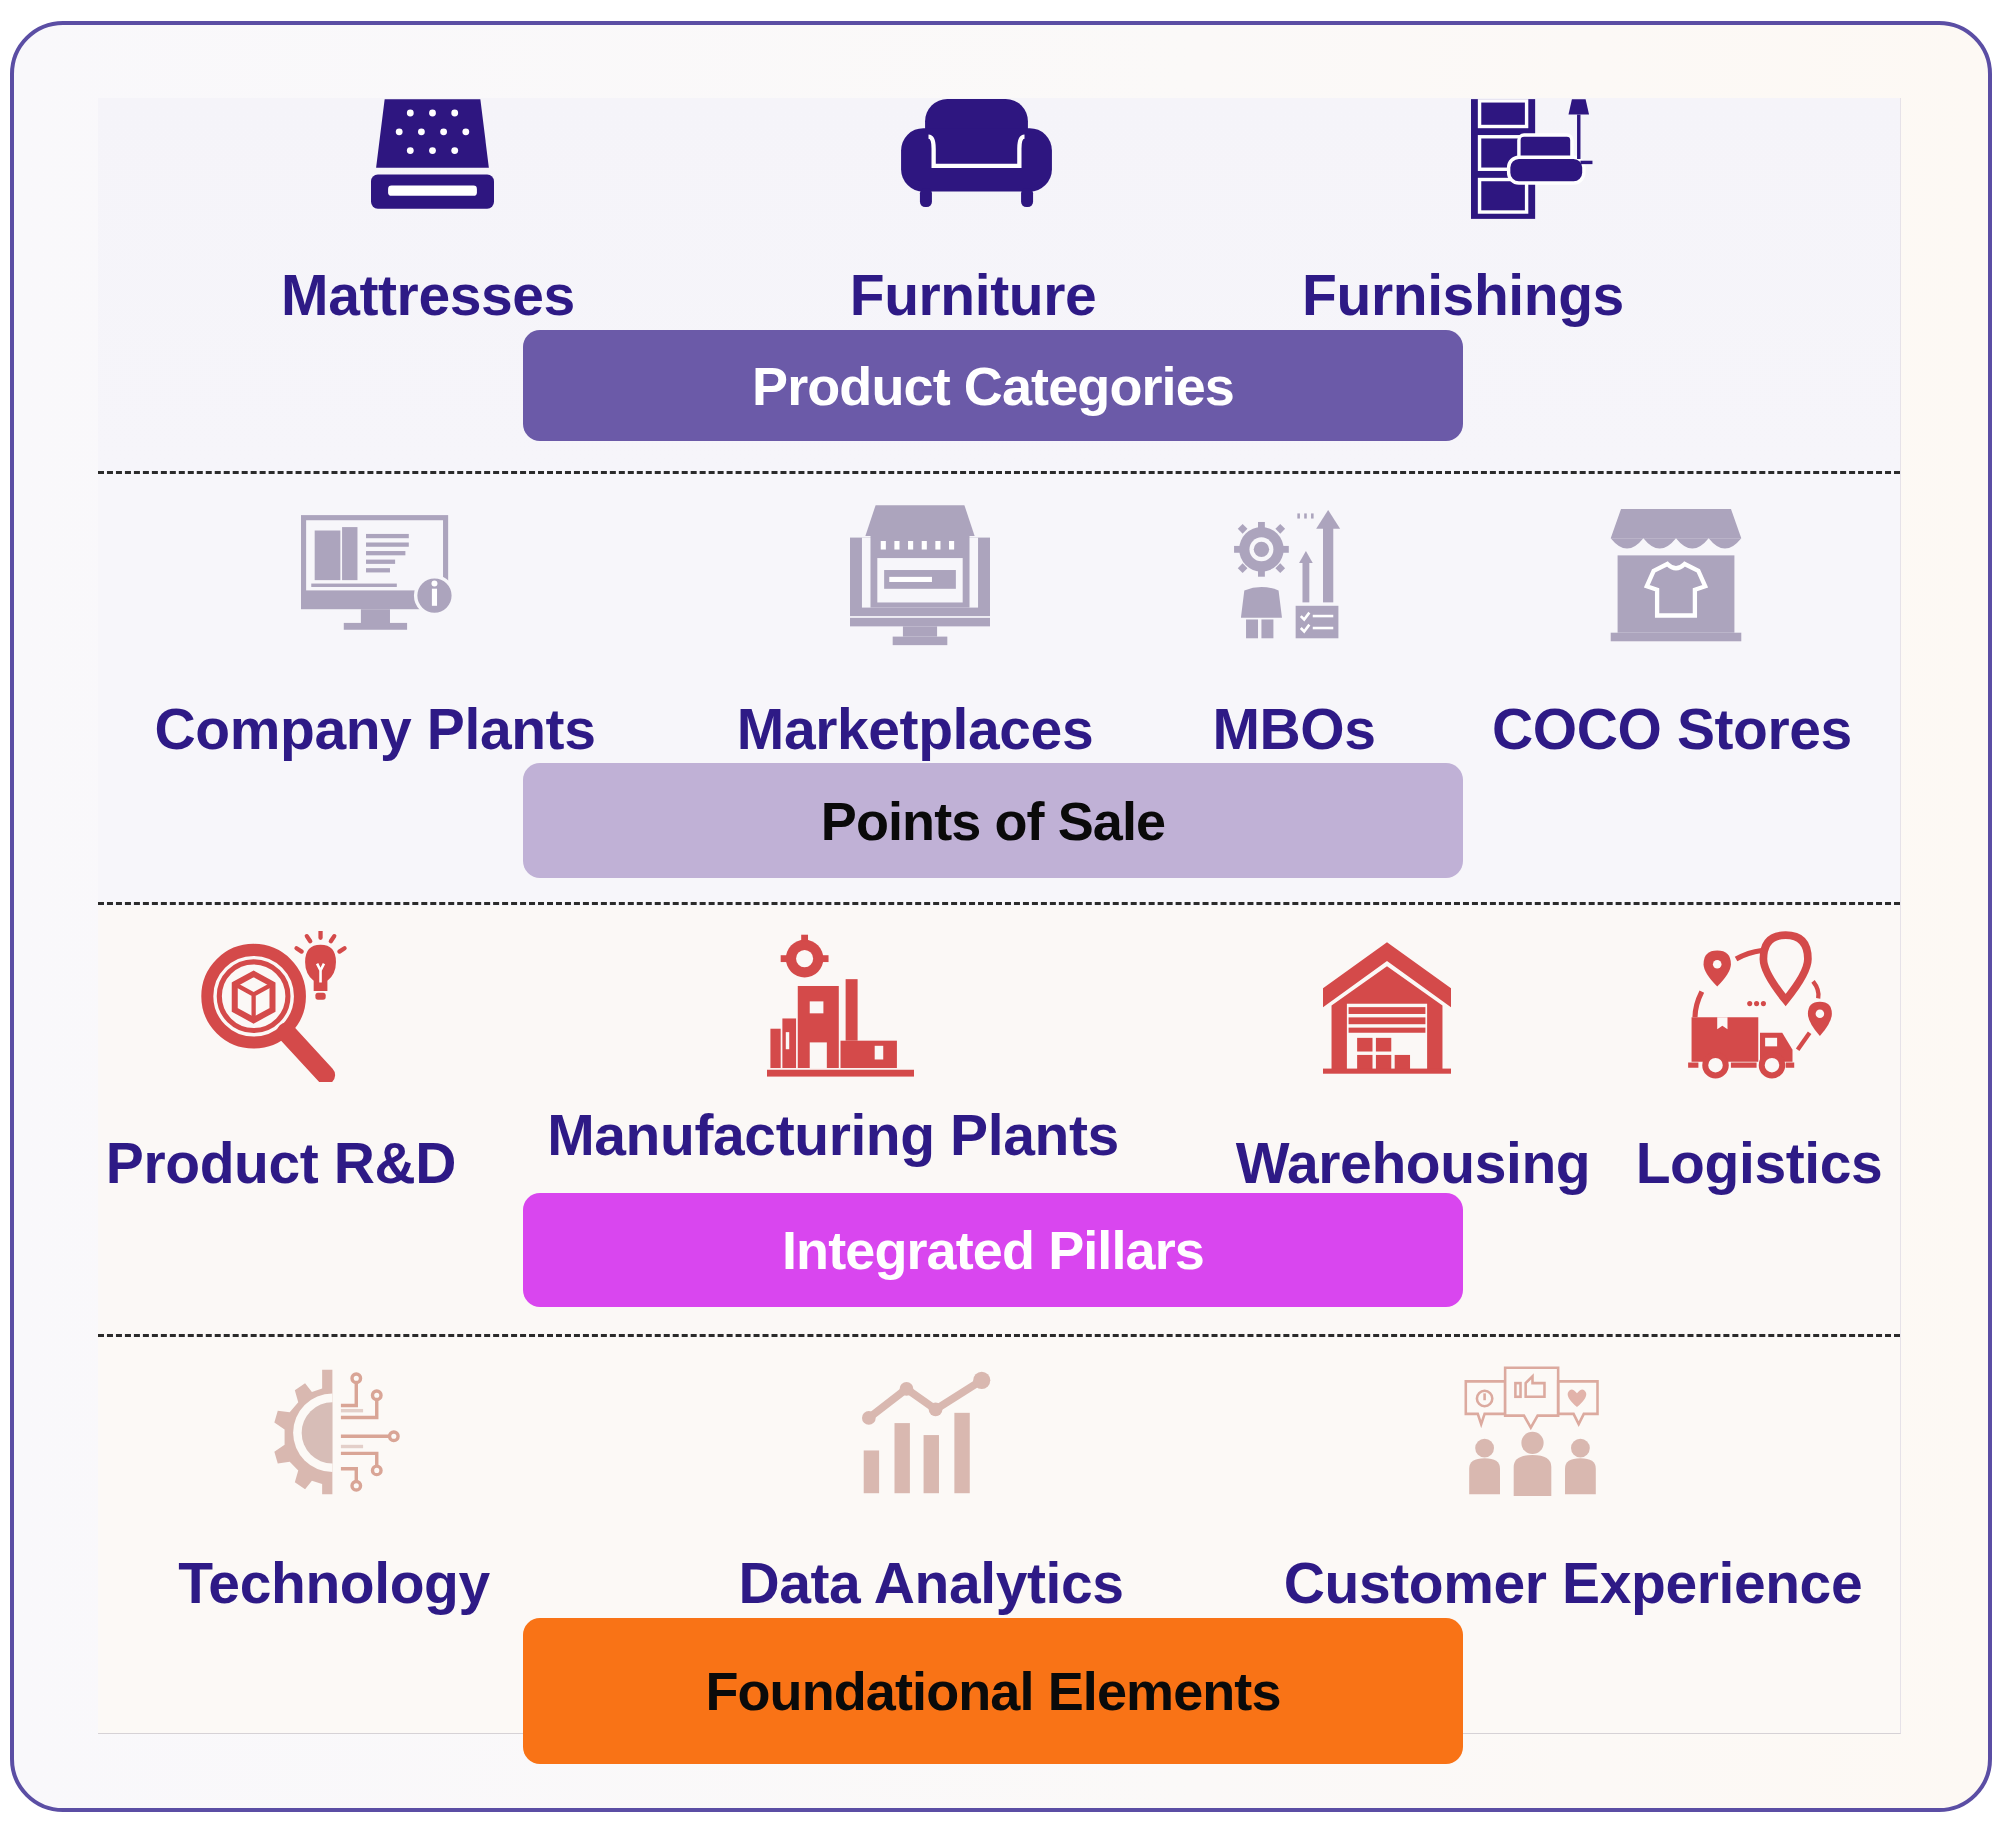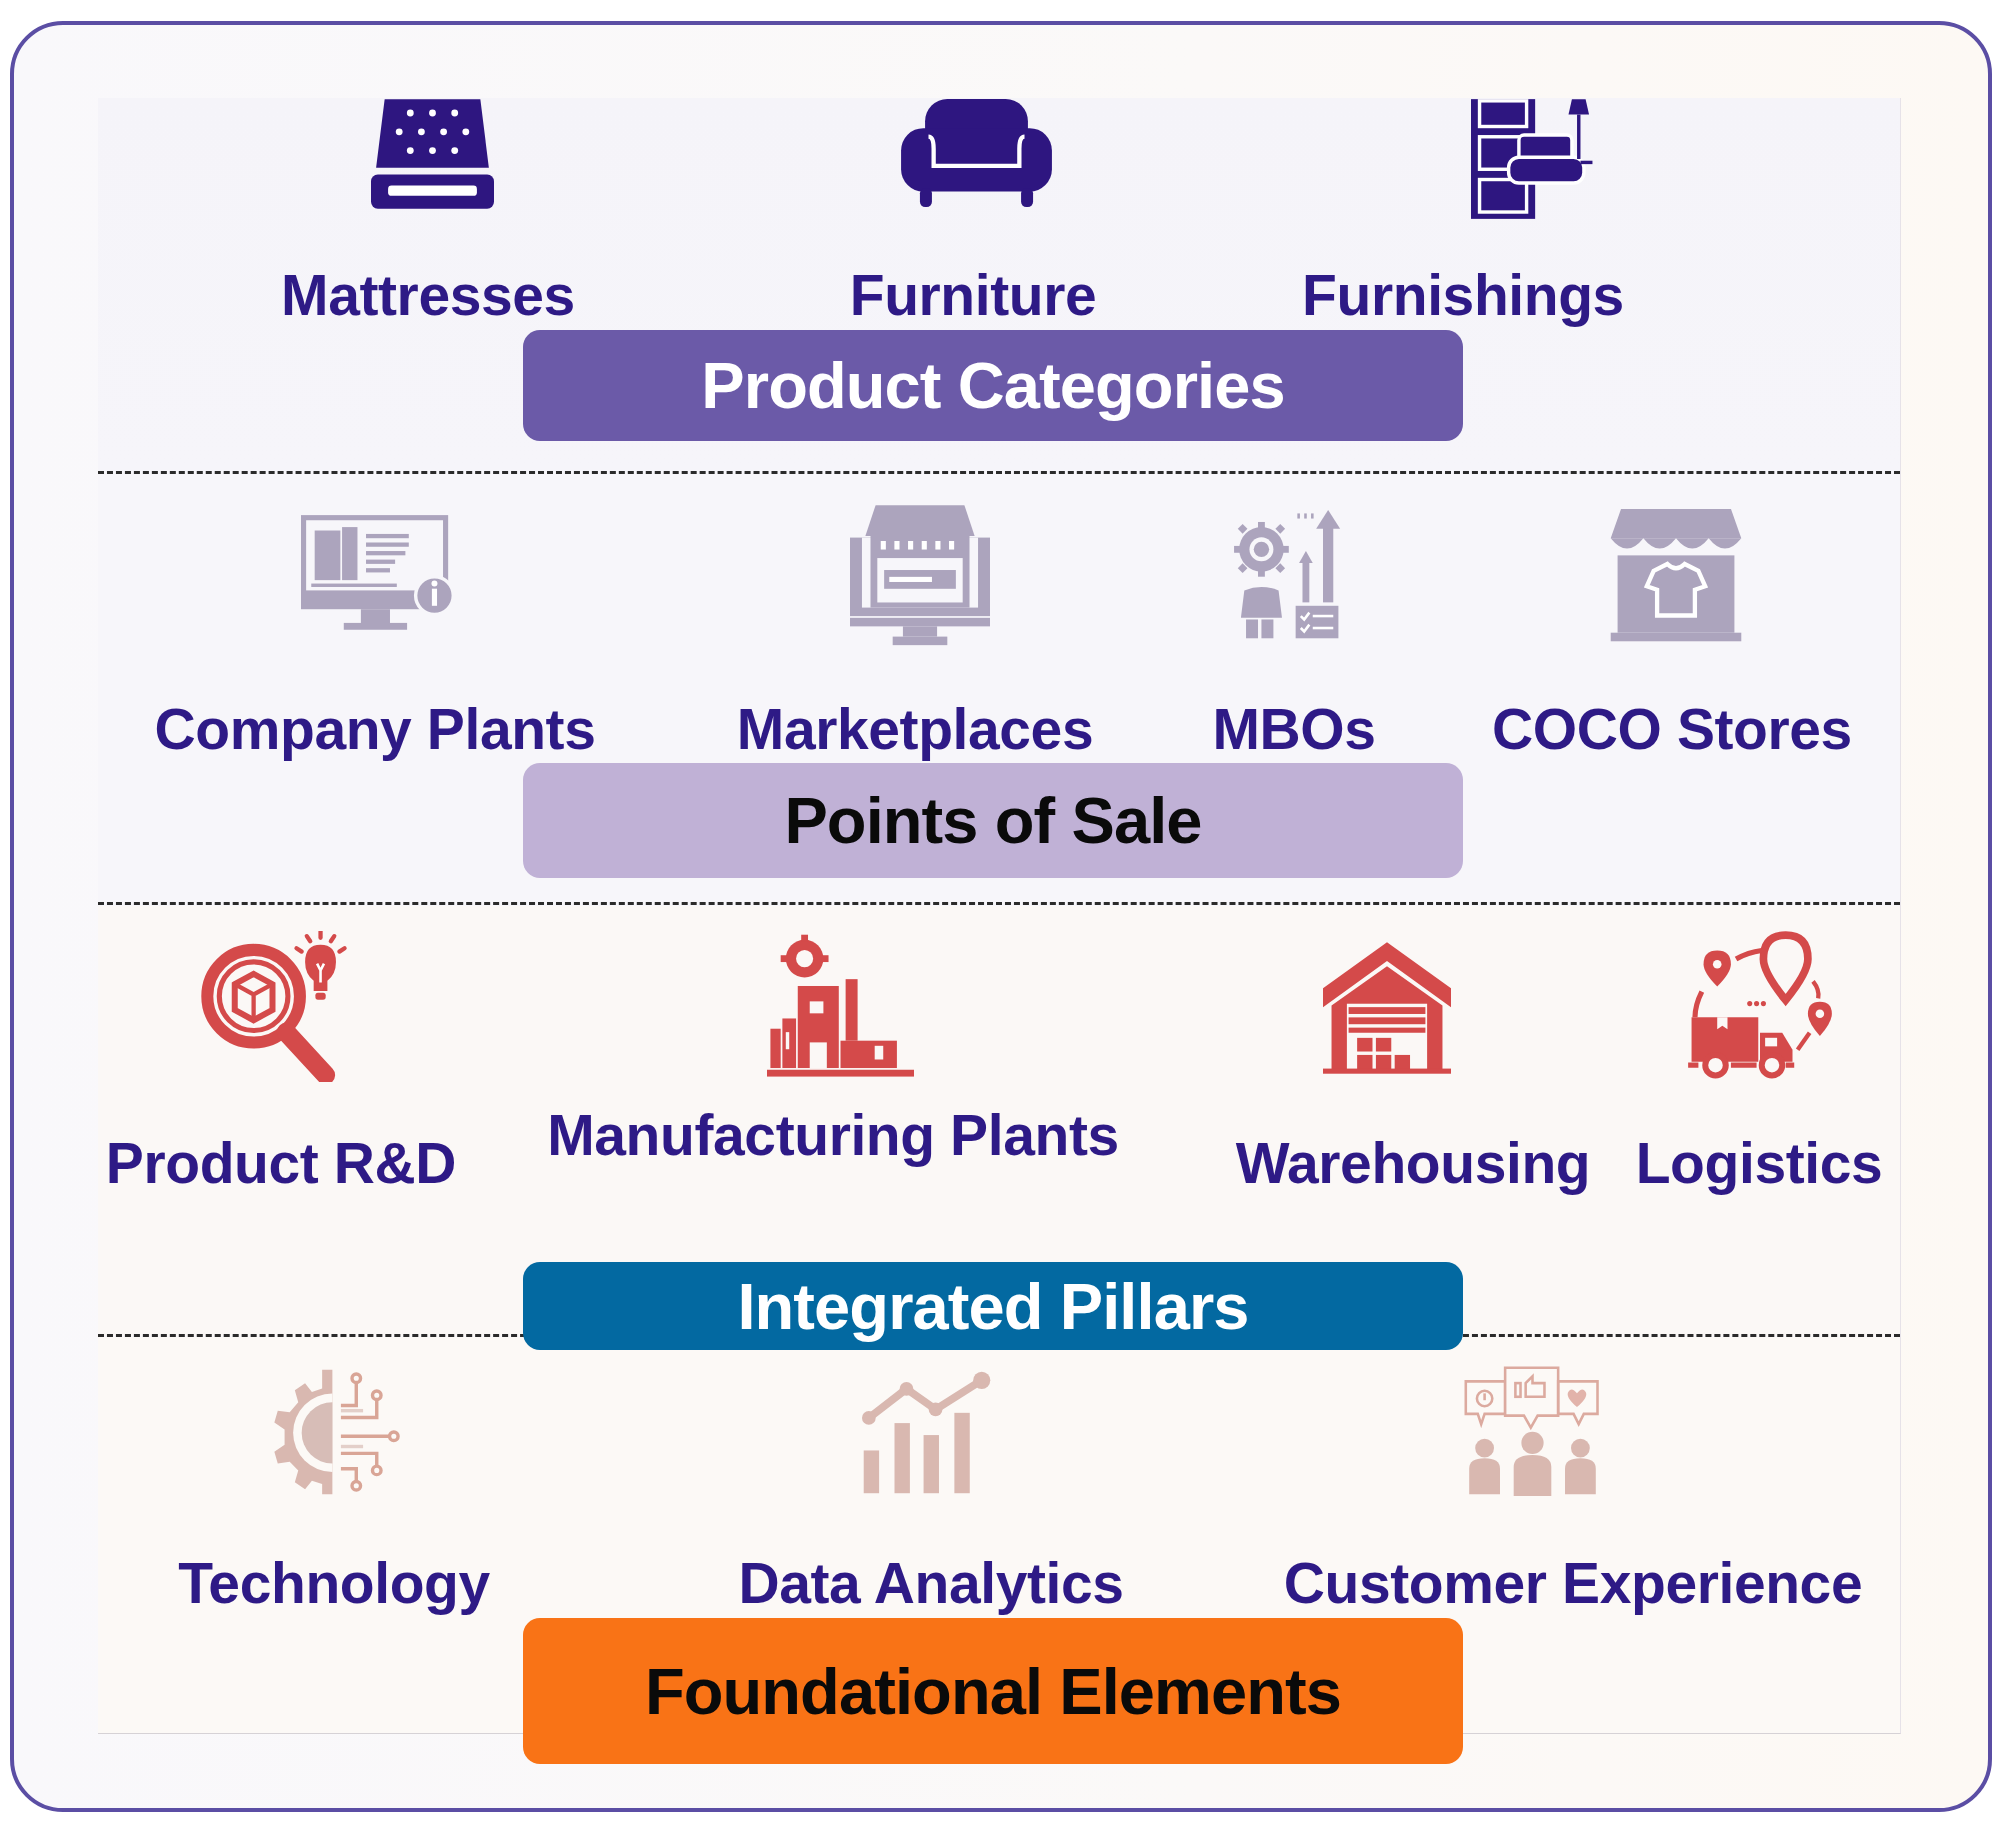--- a/index.html
+++ b/index.html
@@ -5,24 +5,24 @@
   html, body { margin: 0; padding: 0; }
   body { width: 2013px; height: 1826px; background: #ffffff; position: relative; overflow: hidden; font-family: "Liberation Sans", "DejaVu Sans", sans-serif; }
   .frame { position: absolute; left: 10.3px; top: 20.5px; width: 1974px; height: 1783px; border: 4.3px solid #5b4ea4; border-radius: 53px; background: linear-gradient(90deg, #f9f8fb 0%, #fbf9f8 60%, #fdf9f4 100%); box-sizing: content-box; }
   .panel { position: absolute; left: 98px; top: 98px; width: 1802px; height: 1635px; background: #f7f6fa; border-right: 0.9px solid #e6e2e8; border-bottom: 1.7px solid #d6d2d6; }
   .band { position: absolute; left: 98px; width: 1802px; }
   .band.b1 { top: 98px; height: 374px; background: linear-gradient(180deg, #f5f4f9, #f6f5fa); }
   .band.b2 { top: 474px; height: 430px; background: #f7f6fa; }
   .band.b3 { top: 906px; height: 430px; background: #fbf8f6; }
   .band.b4 { top: 1337px; height: 396px; background: #fcf9f6; }
   .dash { position: absolute; left: 98px; width: 1802px; height: 0; border-top: 3.4px dashed #2b2b2b; }
-  .pill { position: absolute; left: 523px; width: 940px; border-radius: 17px; display: flex; align-items: center; justify-content: center; font-weight: bold; font-size: 65px; letter-spacing: -0.9px; }
+  .pill { position: absolute; left: 523px; width: 940px; border-radius: 17px; display: flex; align-items: center; justify-content: center; font-weight: bold; font-size: 54px; letter-spacing: -0.9px; }
   .pill.p1 { top: 330px; height: 111px; background: #6b5aa8; color: #ffffff; }
   .pill.p2 { top: 763px; height: 115px; background: #c0b1d6; color: #0a0a0a; }
-  .pill.p3 { top: 1262px; height: 88px; background: #0369a1; color: #ffffff; }
+  .pill.p3 { top: 1193px; height: 114px; background: #d946ef; color: #ffffff; }
   .pill.p4 { top: 1618px; height: 146px; background: #f97316; color: #0a0a0a; }
   .label { position: absolute; font-weight: bold; font-size: 57px; color: #2e1a86; white-space: nowrap; line-height: 1; transform: translateX(-50%); letter-spacing: -0.4px; margin-top: 20px; }
   .icon { position: absolute; }
   .icon svg { width: 100%; height: 100%; display: block; }
 </style>
 </head>
 <body>
 
 <div class="frame"></div>
 <div class="panel"></div>

